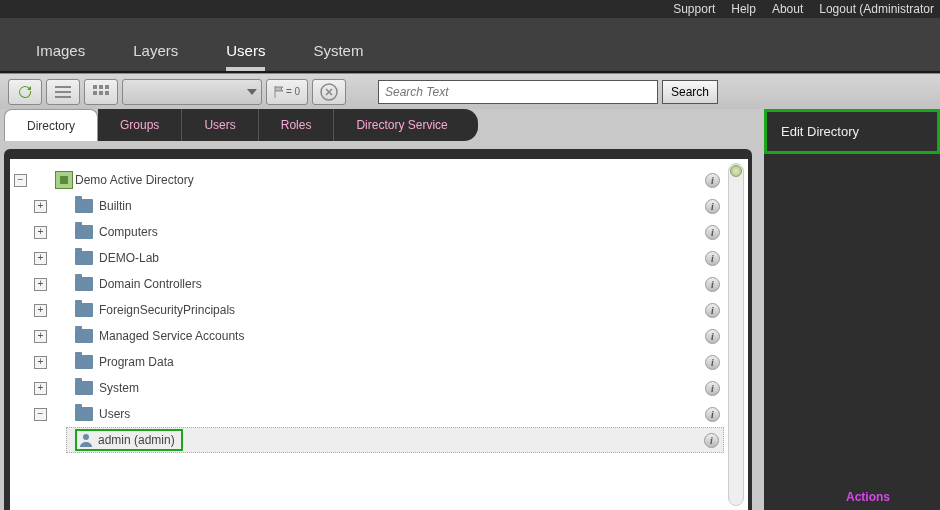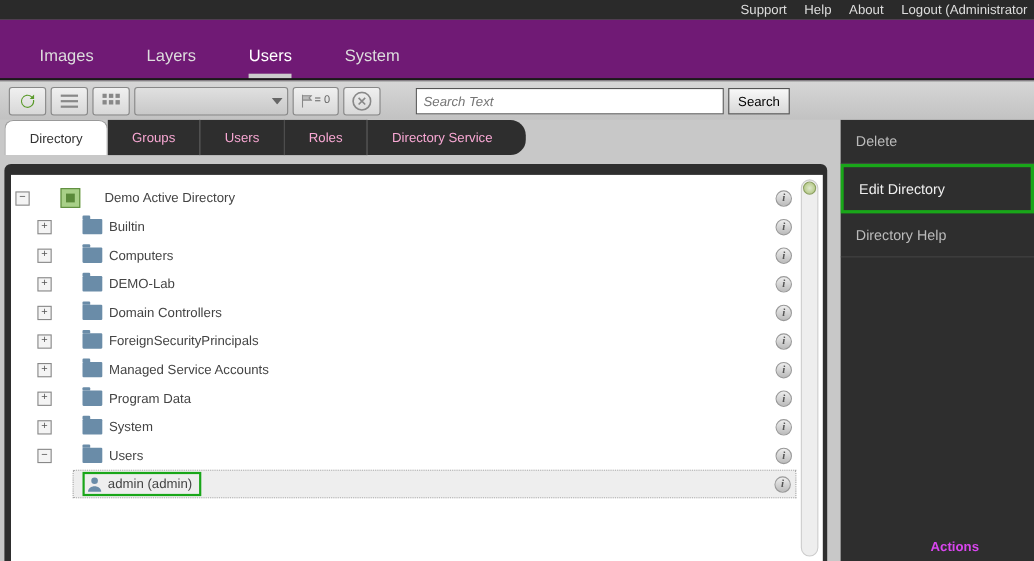--- a/index.html
+++ b/index.html
@@ -1,21 +1,21 @@
 <!DOCTYPE html>
 <html><head>
 <meta charset="utf-8">
 <style>
 * { margin: 0; padding: 0; box-sizing: border-box; font-family: Arial, Helvetica, sans-serif; }
 html, body { width: 940px; height: 510px; overflow: hidden; background: #c8c8c8; }
 
 .topbar { background: #2a2a2a; height: 18px; display: flex; justify-content: flex-end; align-items: center; padding-right: 6px; gap: 16px; font-size: 12px; color: #ddd; }
 .topbar span { cursor: pointer; }
 
-.mainnav { background: #701a75; height: 55px; display: flex; align-items: flex-end; padding-left: 36px; gap: 48px; border-bottom: 2px solid #1a1a1a; }
+.mainnav { background: #404040; height: 55px; display: flex; align-items: flex-end; padding-left: 36px; gap: 48px; border-bottom: 2px solid #1a1a1a; }
 .mainnav-item { color: #ddd; font-size: 15px; padding-bottom: 12px; cursor: pointer; }
 .mainnav-item.active { color: #fff; border-bottom: 4px solid #ccc; padding-bottom: 8px; }
 
 .toolbar { background: linear-gradient(#d6d6d6,#c2c2c2); height: 36px; display: flex; align-items: center; padding: 0 8px; gap: 4px; border-top: 1px solid #888; }
 .tb-btn { width: 34px; height: 26px; background: linear-gradient(#f0f0f0,#d8d8d8); border: 1px solid #888; border-radius: 3px; display: flex; align-items: center; justify-content: center; cursor: pointer; }
 .tb-btn svg { display: block; }
 .tb-dropdown { width: 140px; height: 26px; background: linear-gradient(#e0e0e0,#c8c8c8); border: 1px solid #888; border-radius: 3px; display: flex; align-items: center; justify-content: flex-end; padding-right: 4px; cursor: pointer; }
 .tb-flag { width: 42px; height: 26px; background: linear-gradient(#f0f0f0,#d8d8d8); border: 1px solid #888; border-radius: 3px; display: flex; align-items: center; justify-content: center; font-size: 10px; color: #666; gap: 2px; cursor: pointer; }
 .tb-spacer { width: 24px; }
 .tb-search { height: 24px; width: 280px; border: 1px solid #555; font-size: 12px; padding: 0 6px; font-style: italic; color: #888; }
@@ -136,21 +136,21 @@
         <div class="tree">
 
           <div class="tree-row">
             <div class="expander">−</div>
             <div style="width:20px"></div>
             <div class="dir-icon">
               <svg width="10" height="10" viewBox="0 0 10 10">
                   <rect x="1" y="1" width="8" height="8" fill="#5a8a3a"></rect>
                 </svg>
             </div>
-            <span style="margin-left:22px">Demo Active Directory</span>
+            <span style="margin-left:2px">Demo Active Directory</span>
             <div class="info-dot">i</div>
           </div>
 
           <div class="tree-row indent-1">
             <div class="expander">+</div>
             <div style="width:20px"></div>
             <div class="node-icon folder-icon"></div>
             <span>Builtin</span>
             <div class="info-dot">i</div>
           </div>
@@ -225,19 +225,17 @@
             <div class="info-dot">i</div>
           </div>
 
         </div>
       </div>
     </div>
 
   </div>
 
   <div class="right-panel">
-    <div class="rp-item">Delete</div>
     <div class="rp-item highlight">Edit Directory</div>
-    <div class="rp-item">Directory Help</div>
     <div class="rp-spacer"></div>
     <div class="rp-footer">Actions</div>
   </div>
 </div>
 
 </body></html>

